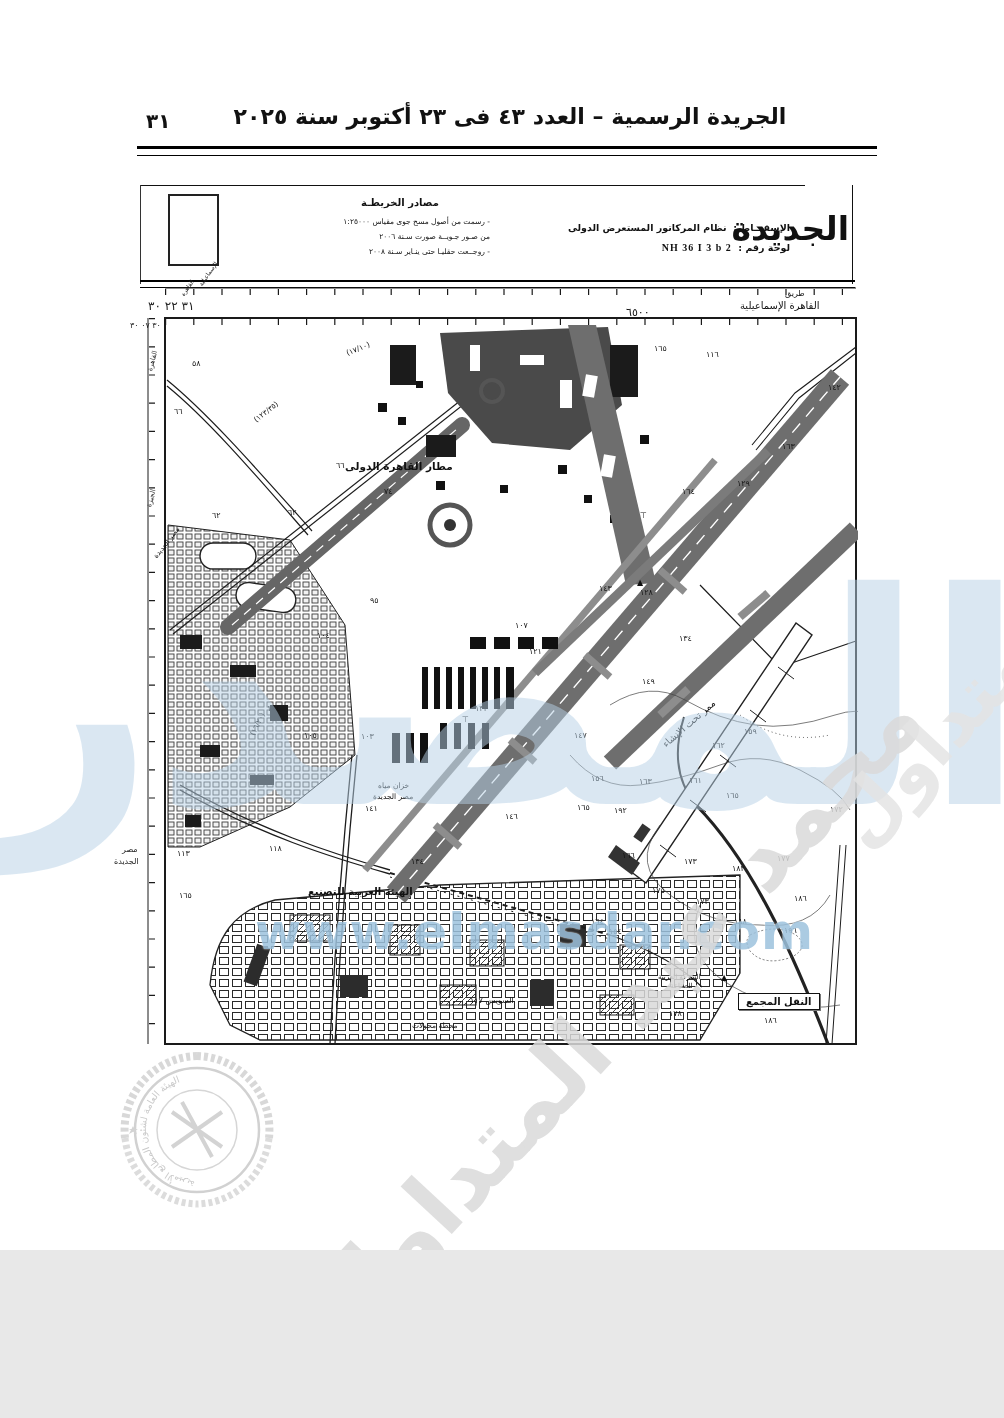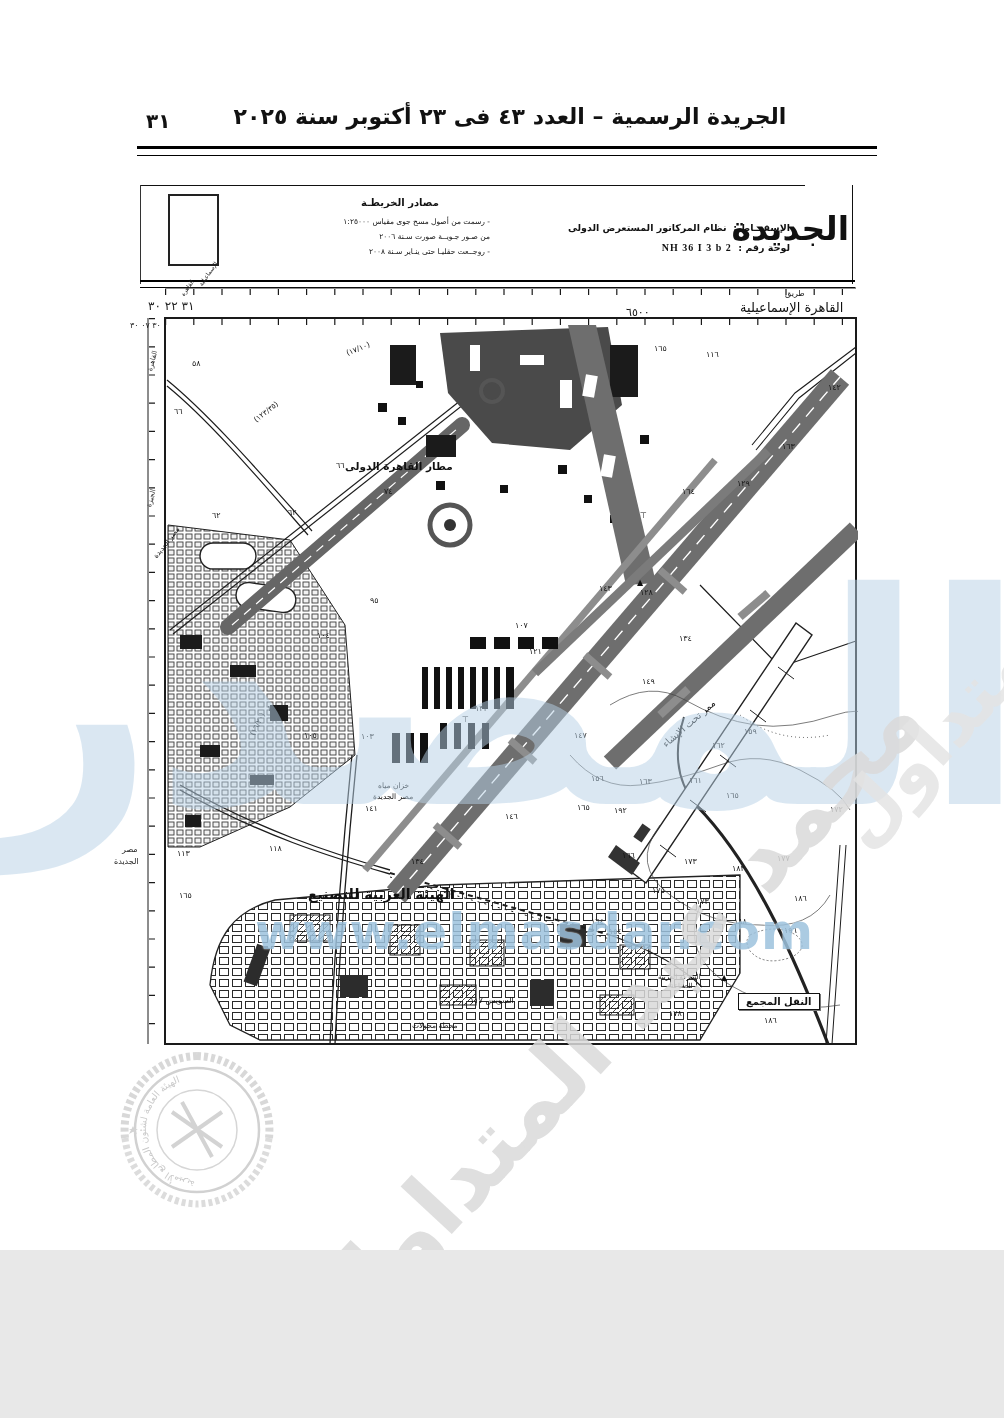--- a/index.html
+++ b/index.html
@@ -213,25 +213,25 @@
       <path d="M470,420 q40,-25 75,-5 t70,25 t80,-10 t60,30" fill="none" stroke="#444" stroke-width="0.7"></path>
       <path d="M430,470 q30,35 70,30 t80,-20 q40,-15 80,5 t50,40" fill="none" stroke="#444" stroke-width="0.7"></path>
       <path d="M520,540 q-30,40 10,70 t90,30 q50,5 70,-30" fill="none" stroke="#444" stroke-width="0.7"></path>
       <path d="M560,620 q-20,50 30,80 t110,20" fill="none" stroke="#444" stroke-width="0.7"></path>
       <path d="M600,430 q40,30 90,20" fill="none" stroke="#444" stroke-width="0.9" stroke-dasharray="1 3"></path>
       <path d="M610,650 q25,-12 46,0 q14,12 -4,22 q-28,10 -42,-6 q-6,-10 0,-16" fill="none" stroke="#444" stroke-width="0.7" stroke-dasharray="2 2"></path>
     </svg>
     <div id="map-labels">
         <div class="map-label ar" style="left: 205px; top: 175px; font-size: 10.5px; font-weight: bold;">مطار القاهرة الدولى</div>
         <div class="map-label ar" style="left: 645px; top: 4px; font-size: 8px;">طريق</div>
-        <div class="map-label ar" style="left: 600px; top: 15px; font-size: 13px;">القاهرة الإسماعيلية</div>
+        <div class="map-label ar" style="left: 600px; top: 15px; font-size: 10px;">القاهرة الإسماعيلية</div>
         <div class="map-label ar" style="left: 520px; top: 456px; font-size: 9.5px; transform: rotate(-41deg);">ممر تحت الإنشاء</div>
         <div class="map-label ar" style="left: 238px; top: 496px; font-size: 7.5px;">خزان مياه</div>
         <div class="map-label ar" style="left: 233px; top: 507px; font-size: 7.5px;">مصر الجديدة</div>
-        <div class="map-label ar" style="left: 168px; top: 601px; font-size: 14px; font-weight: bold;">الهيئة العربية للتصنيع</div>
+        <div class="map-label ar" style="left: 168px; top: 601px; font-size: 10px; font-weight: bold;">الهيئة العربية للتصنيع</div>
         <div class="map-label ar" style="left: 330px; top: 711px; font-size: 8px;">السويس ١١٧</div>
         <div class="map-label ar" style="left: 272px; top: 736px; font-size: 7.5px;">محطة محولات</div>
         <div class="map-label ar" style="left: 518px; top: 688px; font-size: 7px;">الشركة العربية</div>
         <div class="map-label ar" style="left: 530px; top: 697px; font-size: 7px;">للصناعة</div>
         <div class="map-label ar boxed" style="left: 598px; top: 708px; font-size: 10px; font-weight: bold;">النقل المجمع</div>
         <div class="map-label ar" style="left: 12px; top: 270px; font-size: 7px; transform: rotate(-52deg);">مصر الجديدة</div>
         <div class="map-label ar" style="left: 112px; top: 132px; font-size: 7.5px; transform: rotate(-38deg);">(١٢٣/٣٥)</div>
         <div class="map-label ar" style="left: 205px; top: 64px; font-size: 7.5px; transform: rotate(-22deg);">(١٧/١٠)</div>
         <div class="map-label ar" style="left: 108px; top: 448px; font-size: 7.5px; transform: rotate(-64deg);">(١٦/٢٠)</div>
         <div class="map-label ar" style="left: 486px; top: 21px; font-size: 11px;">٦٥٠٠</div>

